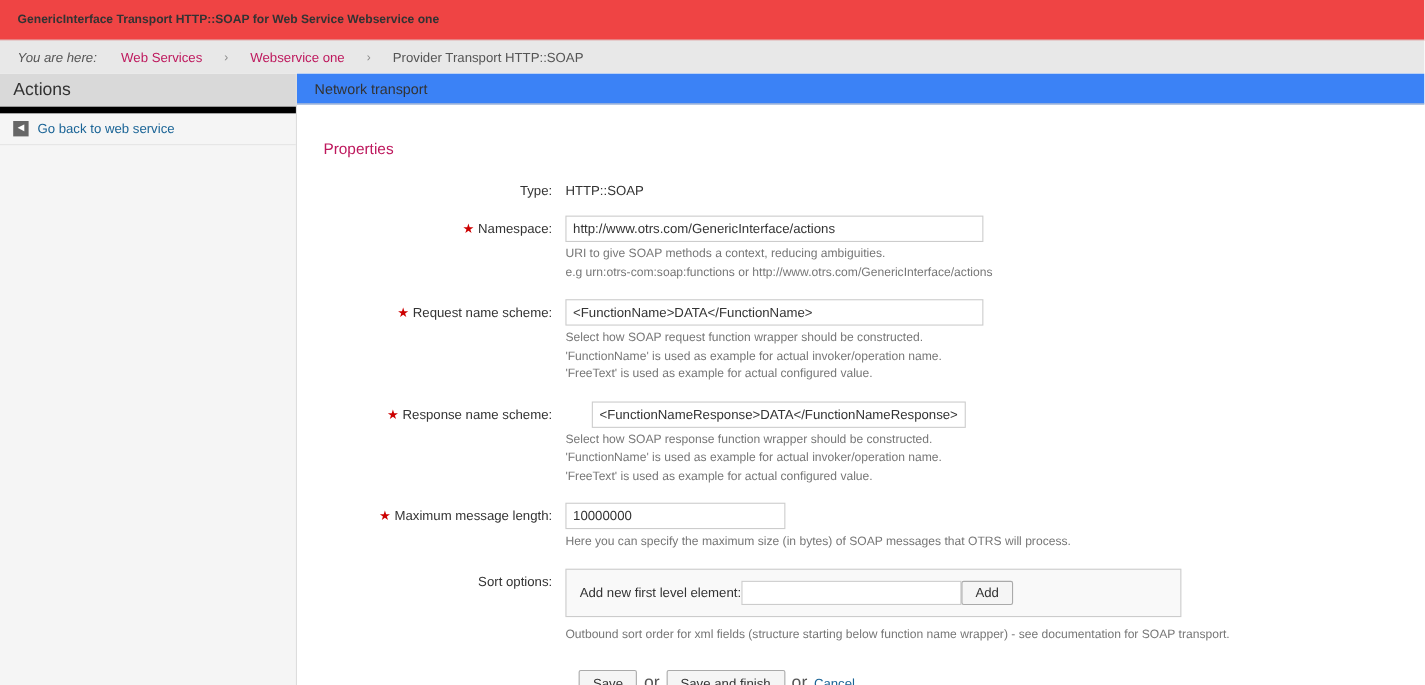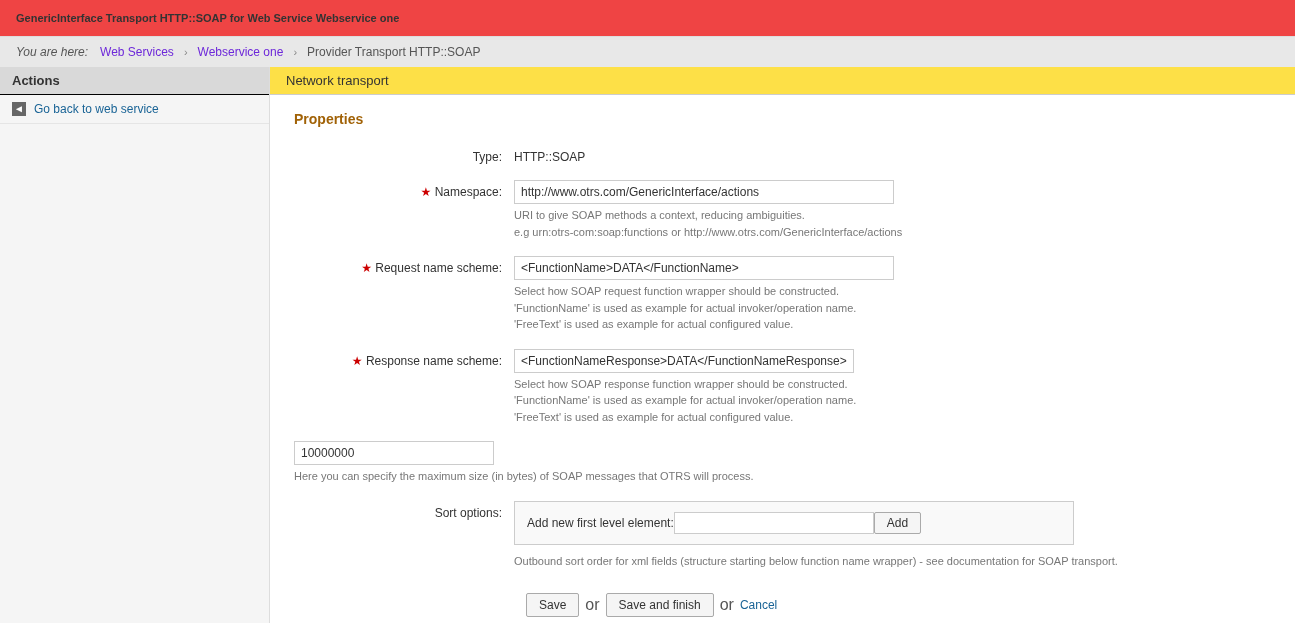--- a/index.html
+++ b/index.html
@@ -15,31 +15,31 @@
       font-size: 11px;
       font-weight: bold;
       color: #333;
       border-bottom: 1px solid #ddd;
     }
     #breadcrumb-bar {
       background: #e8e8e8;
       padding: 8px 16px;
       display: flex;
       align-items: center;
-      gap: 4px;
+      gap: 14px;
       font-size: 12px;
       color: #555;
     }
     .breadcrumb-you-are-here {
       color: #555;
       margin-right: 8px;
       font-style: italic;
     }
     .breadcrumb-item {
-      color: #6d28d9;
+      color: #be185d;
       text-decoration: none;
       cursor: pointer;
     }
     .breadcrumb-sep {
       margin: 0 6px;
       color: #888;
       font-size: 11px;
     }
     .breadcrumb-current {
       color: #555;
@@ -51,24 +51,24 @@
     #sidebar {
       width: 270px;
       background: #f5f5f5;
       border-right: 1px solid #ddd;
       padding: 0;
       flex-shrink: 0;
     }
     .sidebar-section-title {
       background: #d9d9d9;
       padding: 6px 12px;
-      font-weight: bold;
-      font-size: 13px;
-      color: #333;
-      border-bottom: 1px solid #000000;
+      font-weight: normal;
+      font-size: 16px;
+      color: #333;
+      border-bottom: 6px solid #000000;
     }
     .sidebar-action-item {
       display: flex;
       align-items: center;
       padding: 7px 12px;
       cursor: pointer;
       color: #1a6496;
       font-size: 12px;
       border-bottom: 1px solid #e5e5e5;
       text-decoration: none;
@@ -84,35 +84,36 @@
       line-height: 14px;
       margin-right: 8px;
       flex-shrink: 0;
     }
     #content {
       flex: 1;
       padding: 0;
       background: #fff;
     }
     .content-section-title {
-      background: #fde047;
+      background: #3b82f6;
       padding: 6px 16px;
       font-size: 13px;
       font-weight: normal;
       color: #333;
       border-bottom: 1px solid #ccc;
     }
     .content-inner {
       padding: 16px 24px 24px 24px;
     }
     .properties-title {
       font-size: 14px;
-      font-weight: bold;
-      color: #a16207;
+      font-weight: normal;
+      color: #be185d;
       margin-bottom: 18px;
+      margin-top: 16px;
     }
     .form-row {
       display: flex;
       align-items: flex-start;
       margin-bottom: 16px;
     }
     .form-label {
       text-align: right;
       width: 220px;
       padding-right: 12px;
@@ -273,30 +274,33 @@
             <span>'FreeText' is used as example for actual configured value.</span>
           </div>
         </div>
       </div>
 
       <div class="form-row">
         <div class="form-label">
           <span class="required">★</span> <span>Response name scheme:</span>
         </div>
         <div class="form-field">
-          <input type="text" style="width: 340px;" value="&lt;FunctionNameResponse&gt;DATA&lt;/FunctionNameResponse&gt;">
+          <input type="text" style="width: 340px; margin-left: 24px;" value="&lt;FunctionNameResponse&gt;DATA&lt;/FunctionNameResponse&gt;">
           <div class="field-hint">
             <span>Select how SOAP response function wrapper should be constructed.</span><br>
             <span>'FunctionName' is used as example for actual invoker/operation name.</span><br>
             <span>'FreeText' is used as example for actual configured value.</span>
           </div>
         </div>
       </div>
 
       <div class="form-row">
+        <div class="form-label">
+          <span class="required">★</span> <span>Maximum message length:</span>
+        </div>
         <div class="form-field">
           <input type="text" style="width: 200px;" value="10000000">
           <div class="field-hint">Here you can specify the maximum size (in bytes) of SOAP messages that OTRS will process.</div>
         </div>
       </div>
 
       <div class="form-row">
         <div class="form-label">Sort options:</div>
         <div class="form-field">
           <div class="sort-options-box">

